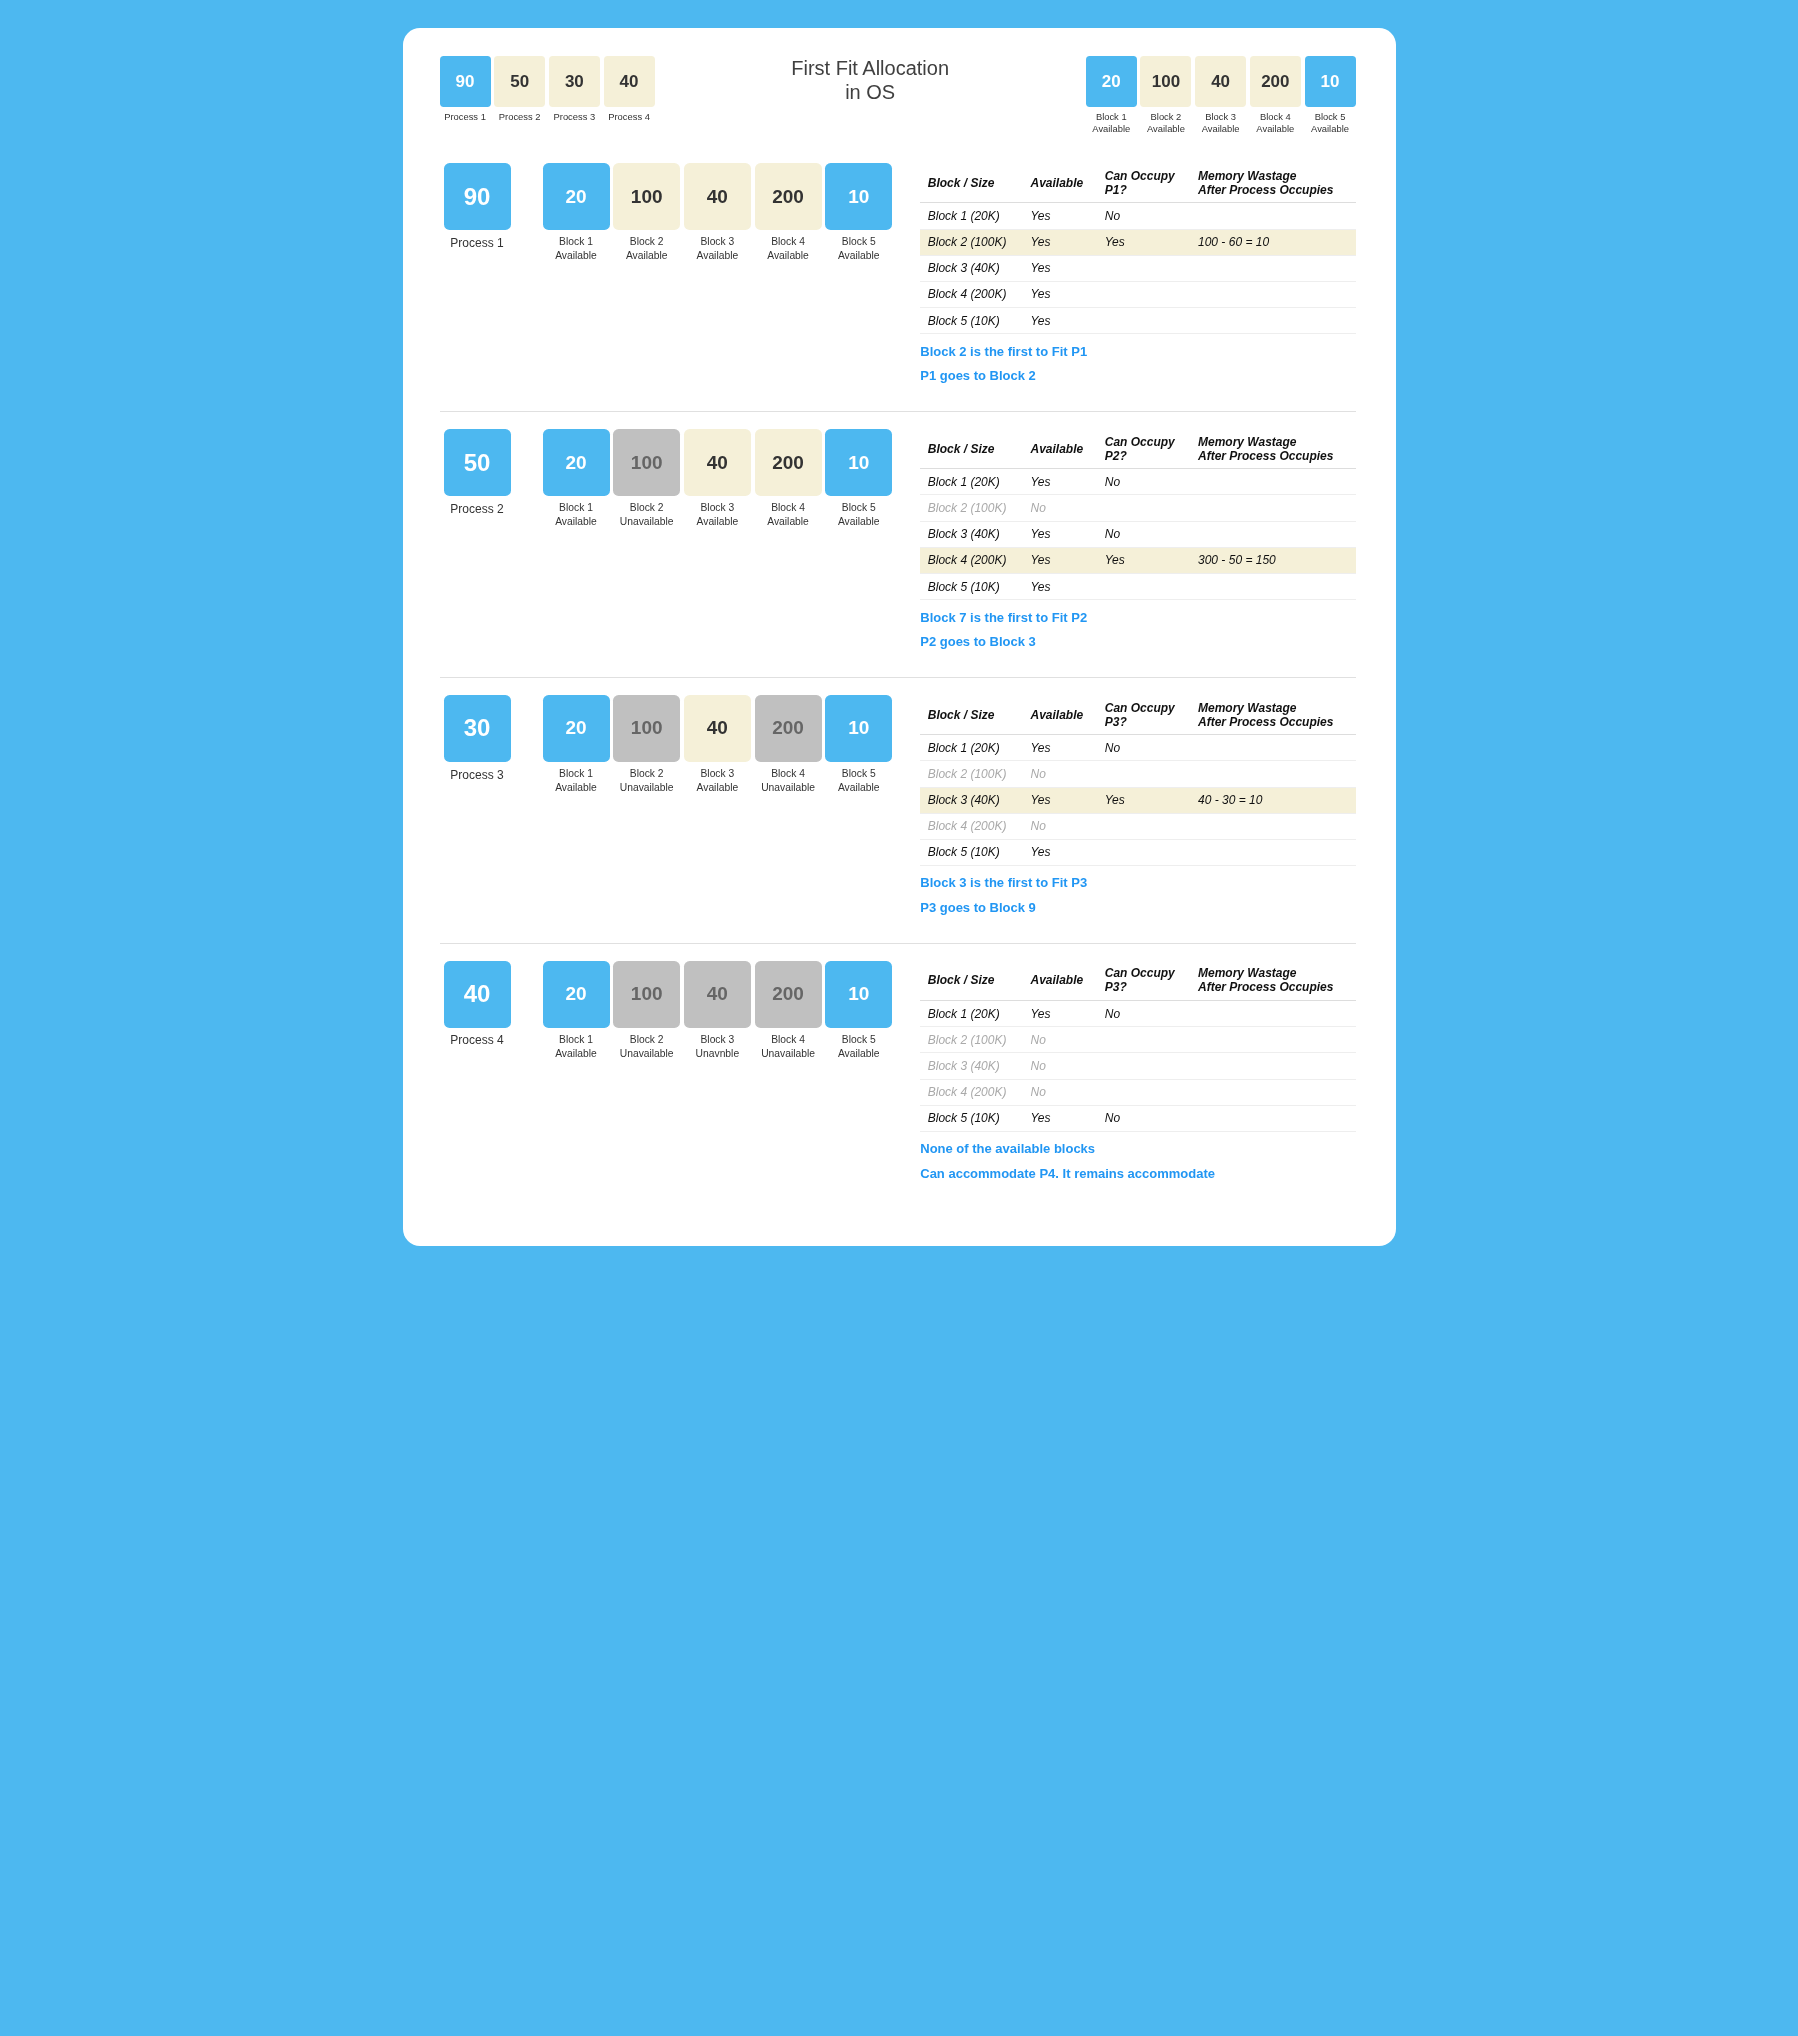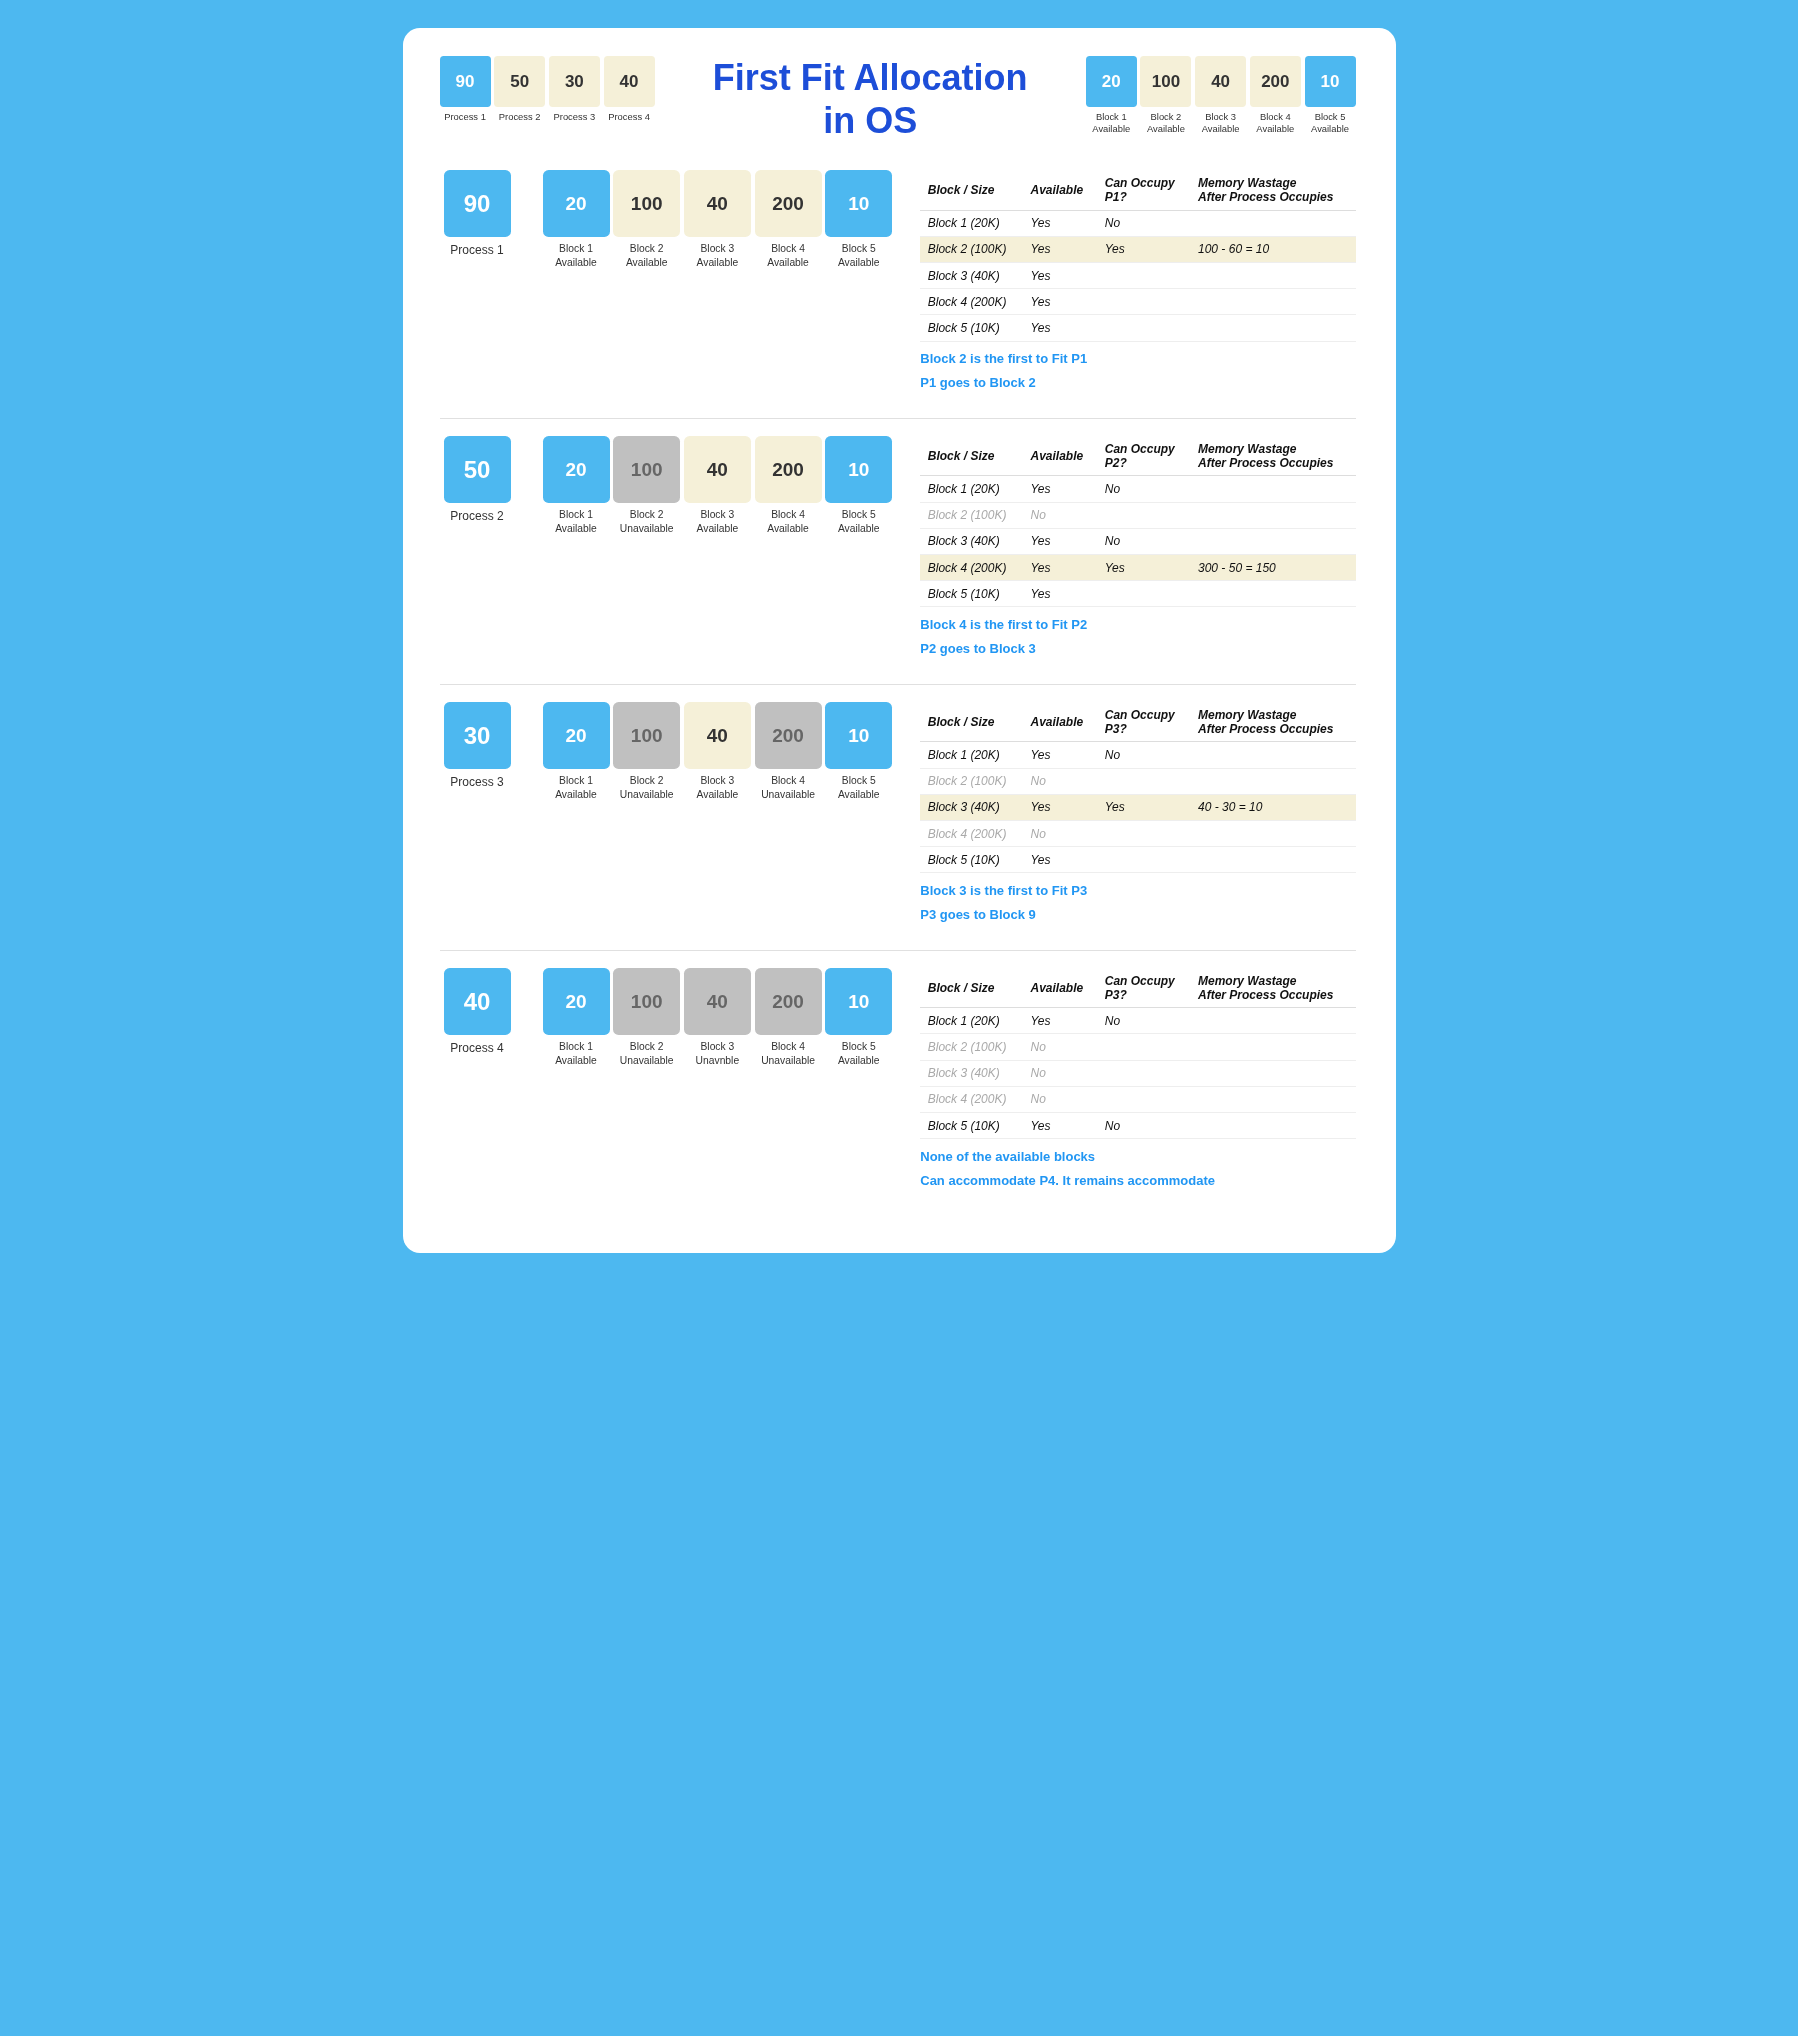--- a/index.html
+++ b/index.html
@@ -59,23 +59,23 @@
     .block-box.cream { background: #f5f0d8; color: #333; }
     .block-label {
       width: 51px;
       text-align: center;
       font-size: 9.4px;
       color: #333;
       line-height: 1.3;
     }
     .title {
       text-align: center;
-      font-size: 36px;
-      font-weight: 700;
-      color: #1d4ed8;
+      font-size: 20px;
+      font-weight: 400;
+      color: #404040;
       line-height: 1.2;
     }
     
     .section {
       margin-bottom: 28px;
     }
     .section-inner {
       display: flex;
       gap: 28px;
       align-items: flex-start;
@@ -368,21 +368,21 @@
                   <td>300 - 50 = 150</td>
                 </tr>
                 <tr>
                   <td>Block 5 (10K)</td>
                   <td>Yes</td>
                   <td></td>
                   <td></td>
                 </tr>
               </tbody>
             </table>
-            <p class="note-blue">Block 4 is the first to Fit P2</p>
+            <p class="note-blue">Block 7 is the first to Fit P2</p>
             <p class="note-blue">P2 goes to Block 3</p>
           </div>
         </div>
       </div>
       <div class="section">
         <hr class="section-divider">
         <div class="section-inner">
           <div class="process-col">
             <div class="process-box">30</div>
             <div class="process-label">Process 3</div>

